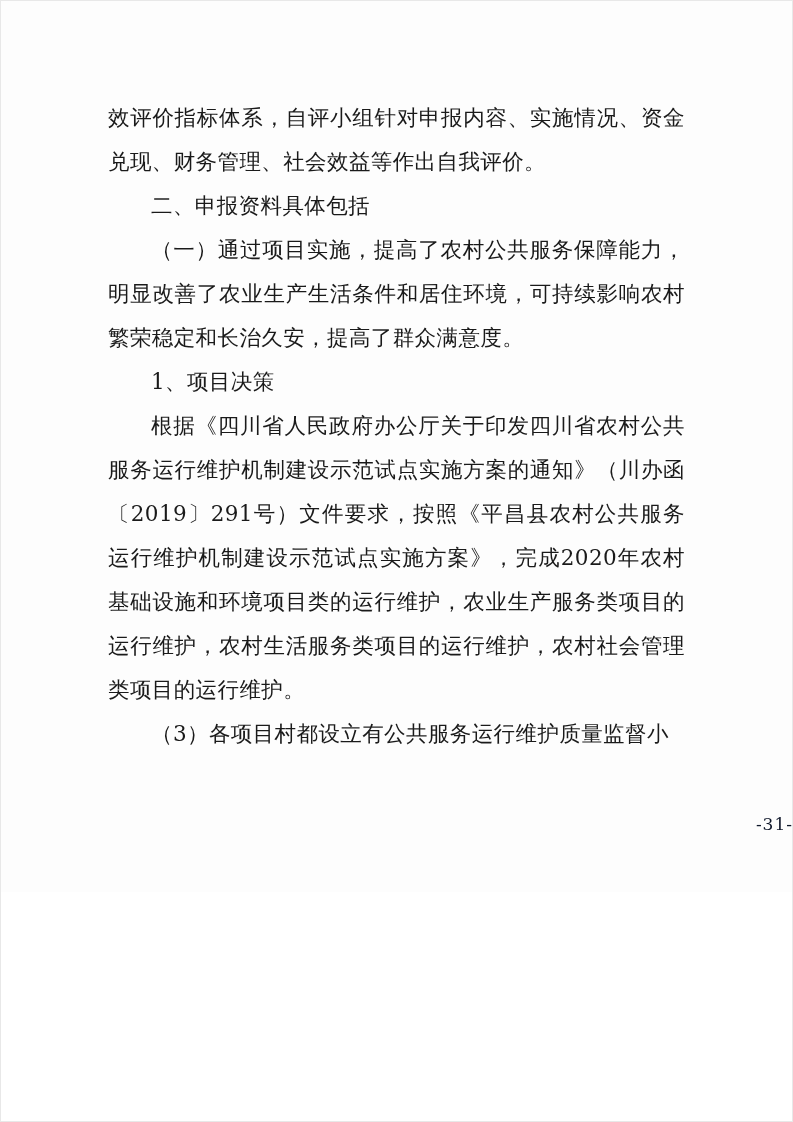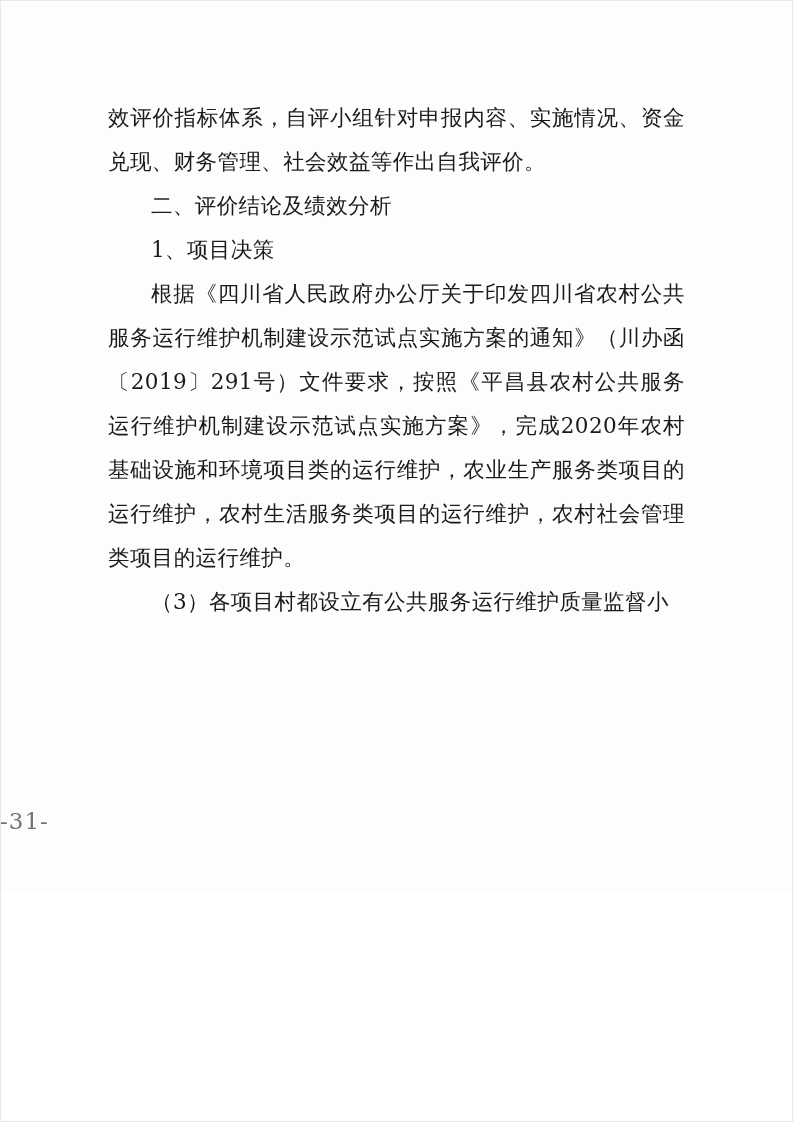--- a/index.html
+++ b/index.html
@@ -35,42 +35,43 @@
     white-space: normal;
   }
   .para.no-indent {
     text-indent: 0;
   }
   .page-number {
     position: absolute;
     left: 0;
     right: 0;
     bottom: 58px;
-    text-align: left;
-    font-size: 23px;
+    text-align: right;
+    font-size: 17px;
     font-family: "DejaVu Serif", "Liberation Serif", serif;
-    color: #737373;
+    color: #0f172a;
     letter-spacing: 1px;
   }
   .scan-edge {
     position: absolute;
     top: 0;
     left: 0;
     width: 793px;
     height: 1122px;
     pointer-events: none;
     box-shadow: inset 0 0 0 1px #e8e8e8;
   }
 </style>
 </head>
 <body>
 
 <div class="page">
   <div class="doc-body">
     <p class="para no-indent">效评价指标体系，自评小组针对申报内容、实施情况、资金兑现、财务管理、社会效益等作出自我评价。</p>
-    <p class="para">二、评价结论及绩效分析</p>
+    <p class="para">二、申报资料具体包括</p>
+    <p class="para">（一）通过项目实施，提高了农村公共服务保障能力，明显改善了农业生产生活条件和居住环境，可持续影响农村繁荣稳定和长治久安，提高了群众满意度。</p>
     <p class="para">1、项目决策</p>
     <p class="para">根据《四川省人民政府办公厅关于印发四川省农村公共服务运行维护机制建设示范试点实施方案的通知》（川办函〔2019〕291号）文件要求，按照《平昌县农村公共服务运行维护机制建设示范试点实施方案》，完成2020年农村基础设施和环境项目类的运行维护，农业生产服务类项目的运行维护，农村生活服务类项目的运行维护，农村社会管理类项目的运行维护。</p>
     <p class="para">（3）各项目村都设立有公共服务运行维护质量监督小</p>
   </div>
   <div class="page-number">-31-</div>
   <div class="scan-edge"></div>
 </div>
 
 </body></html>

